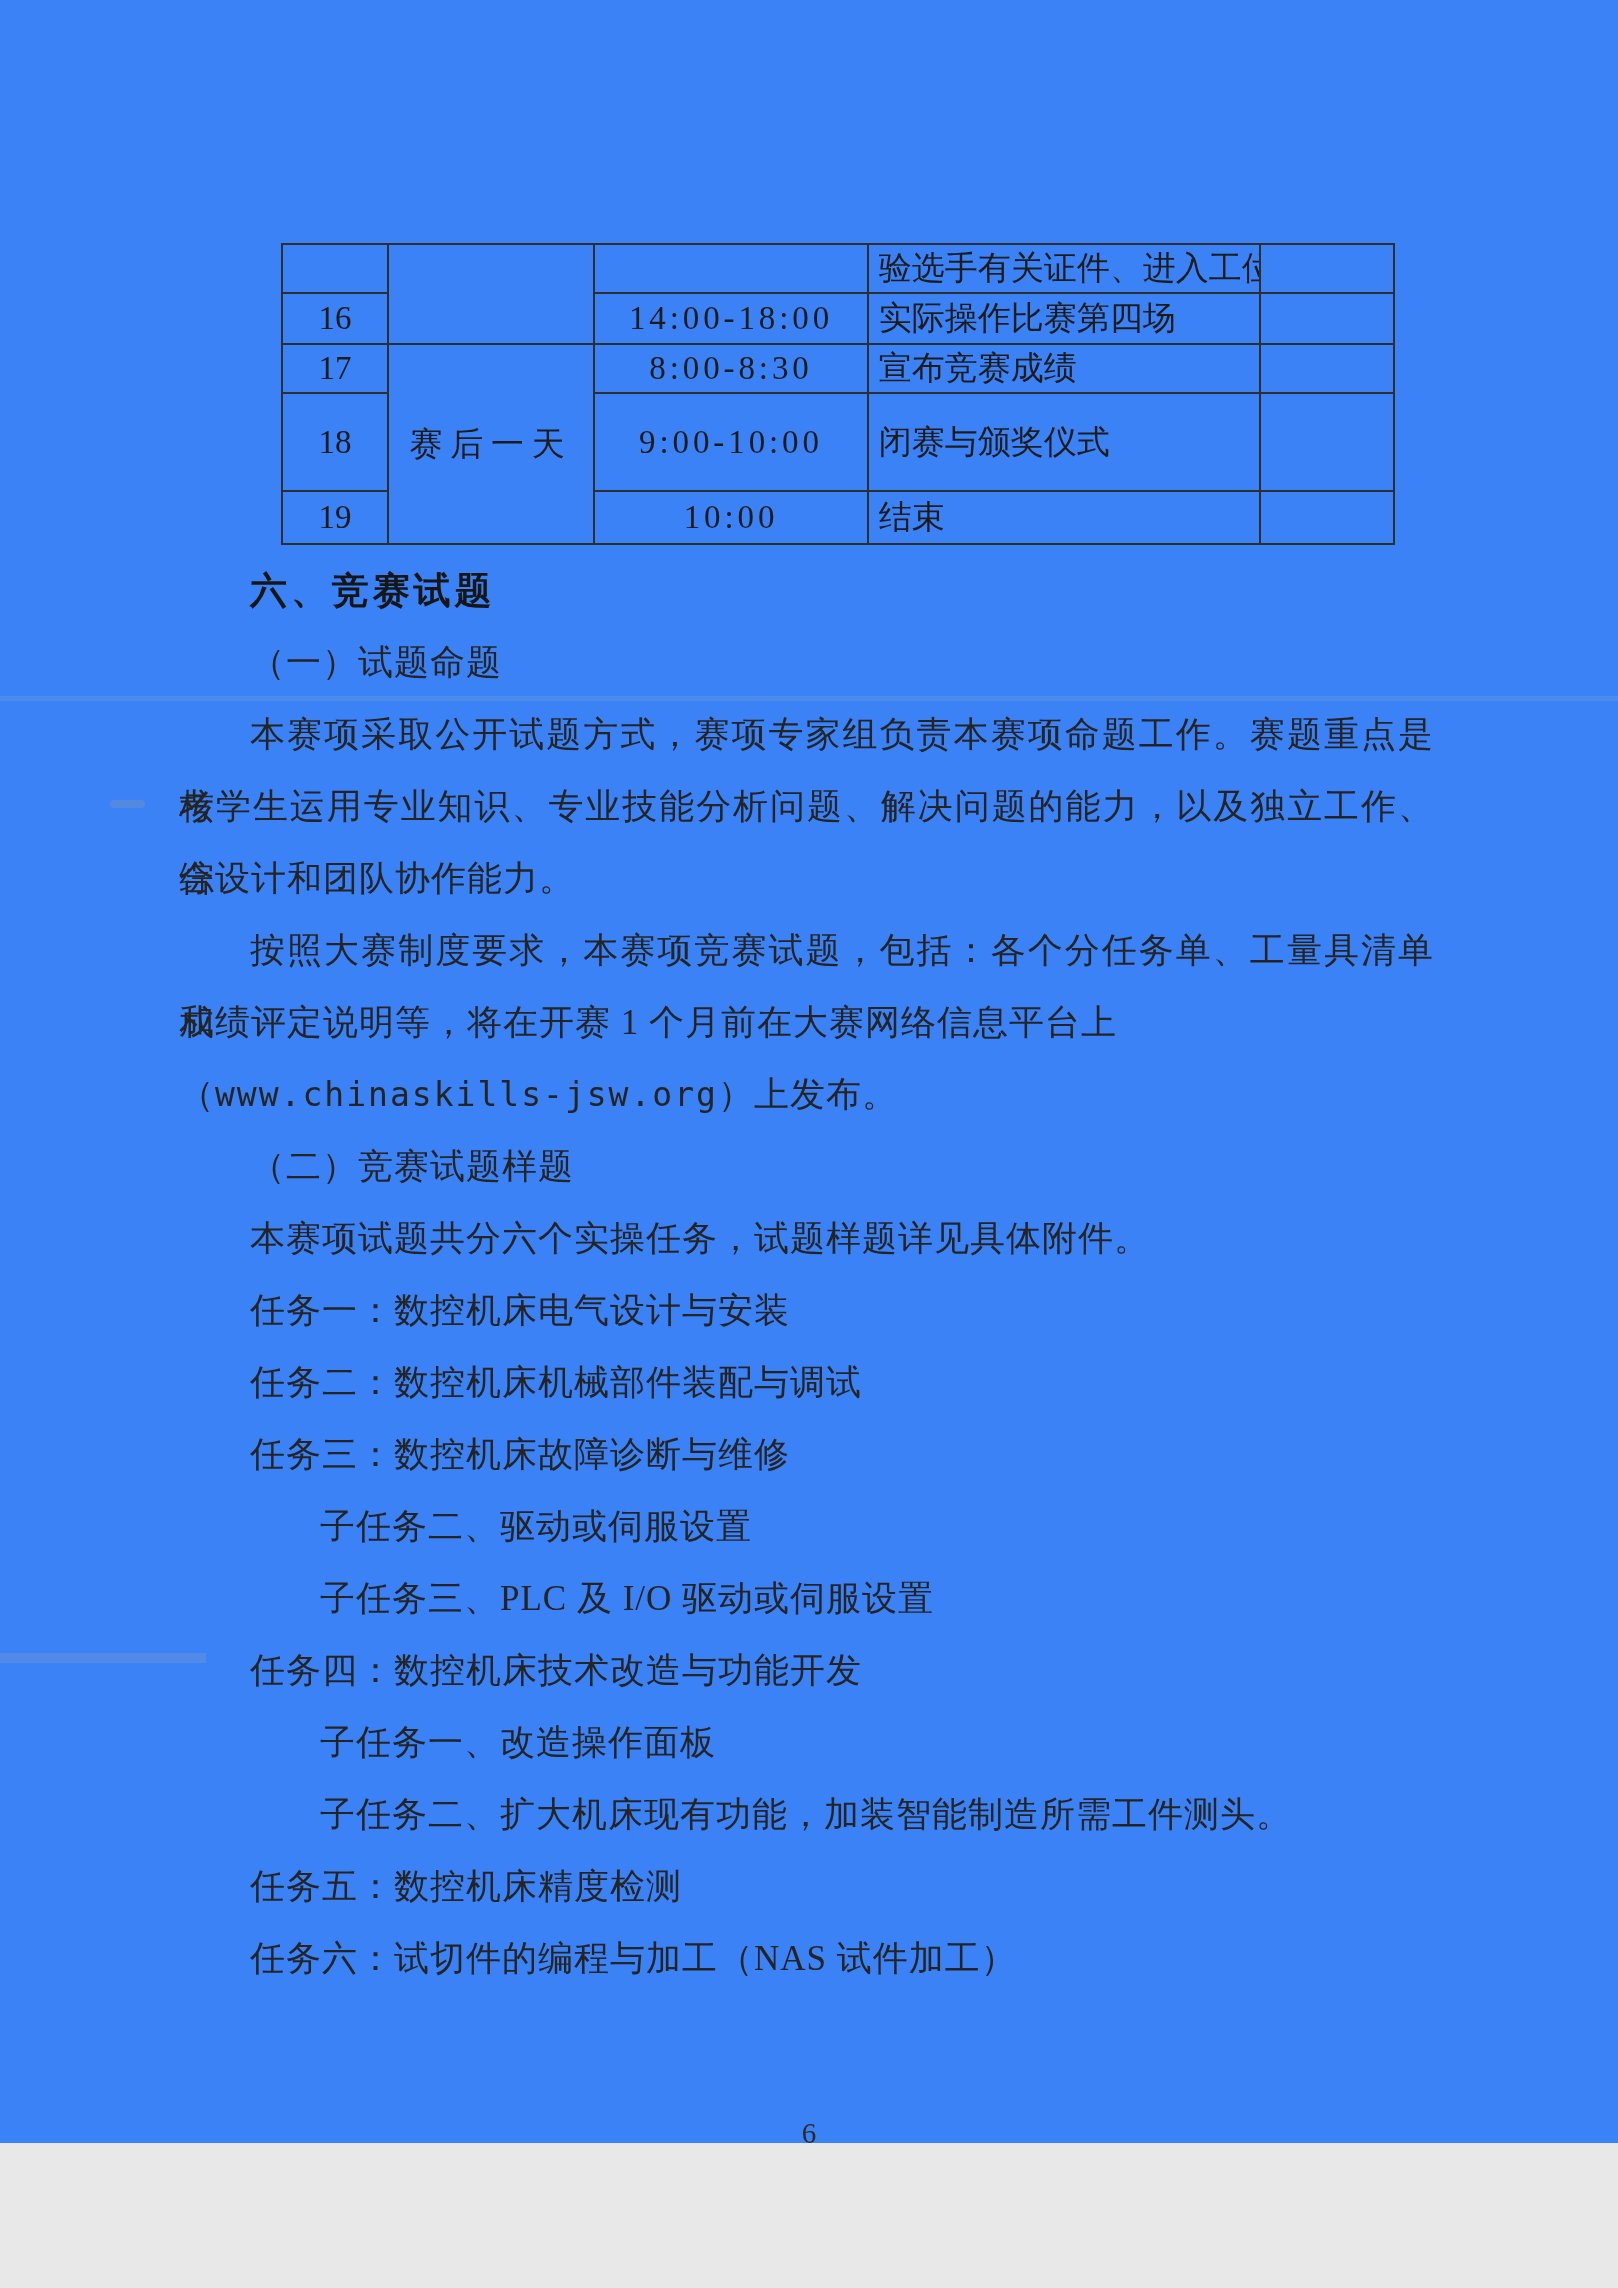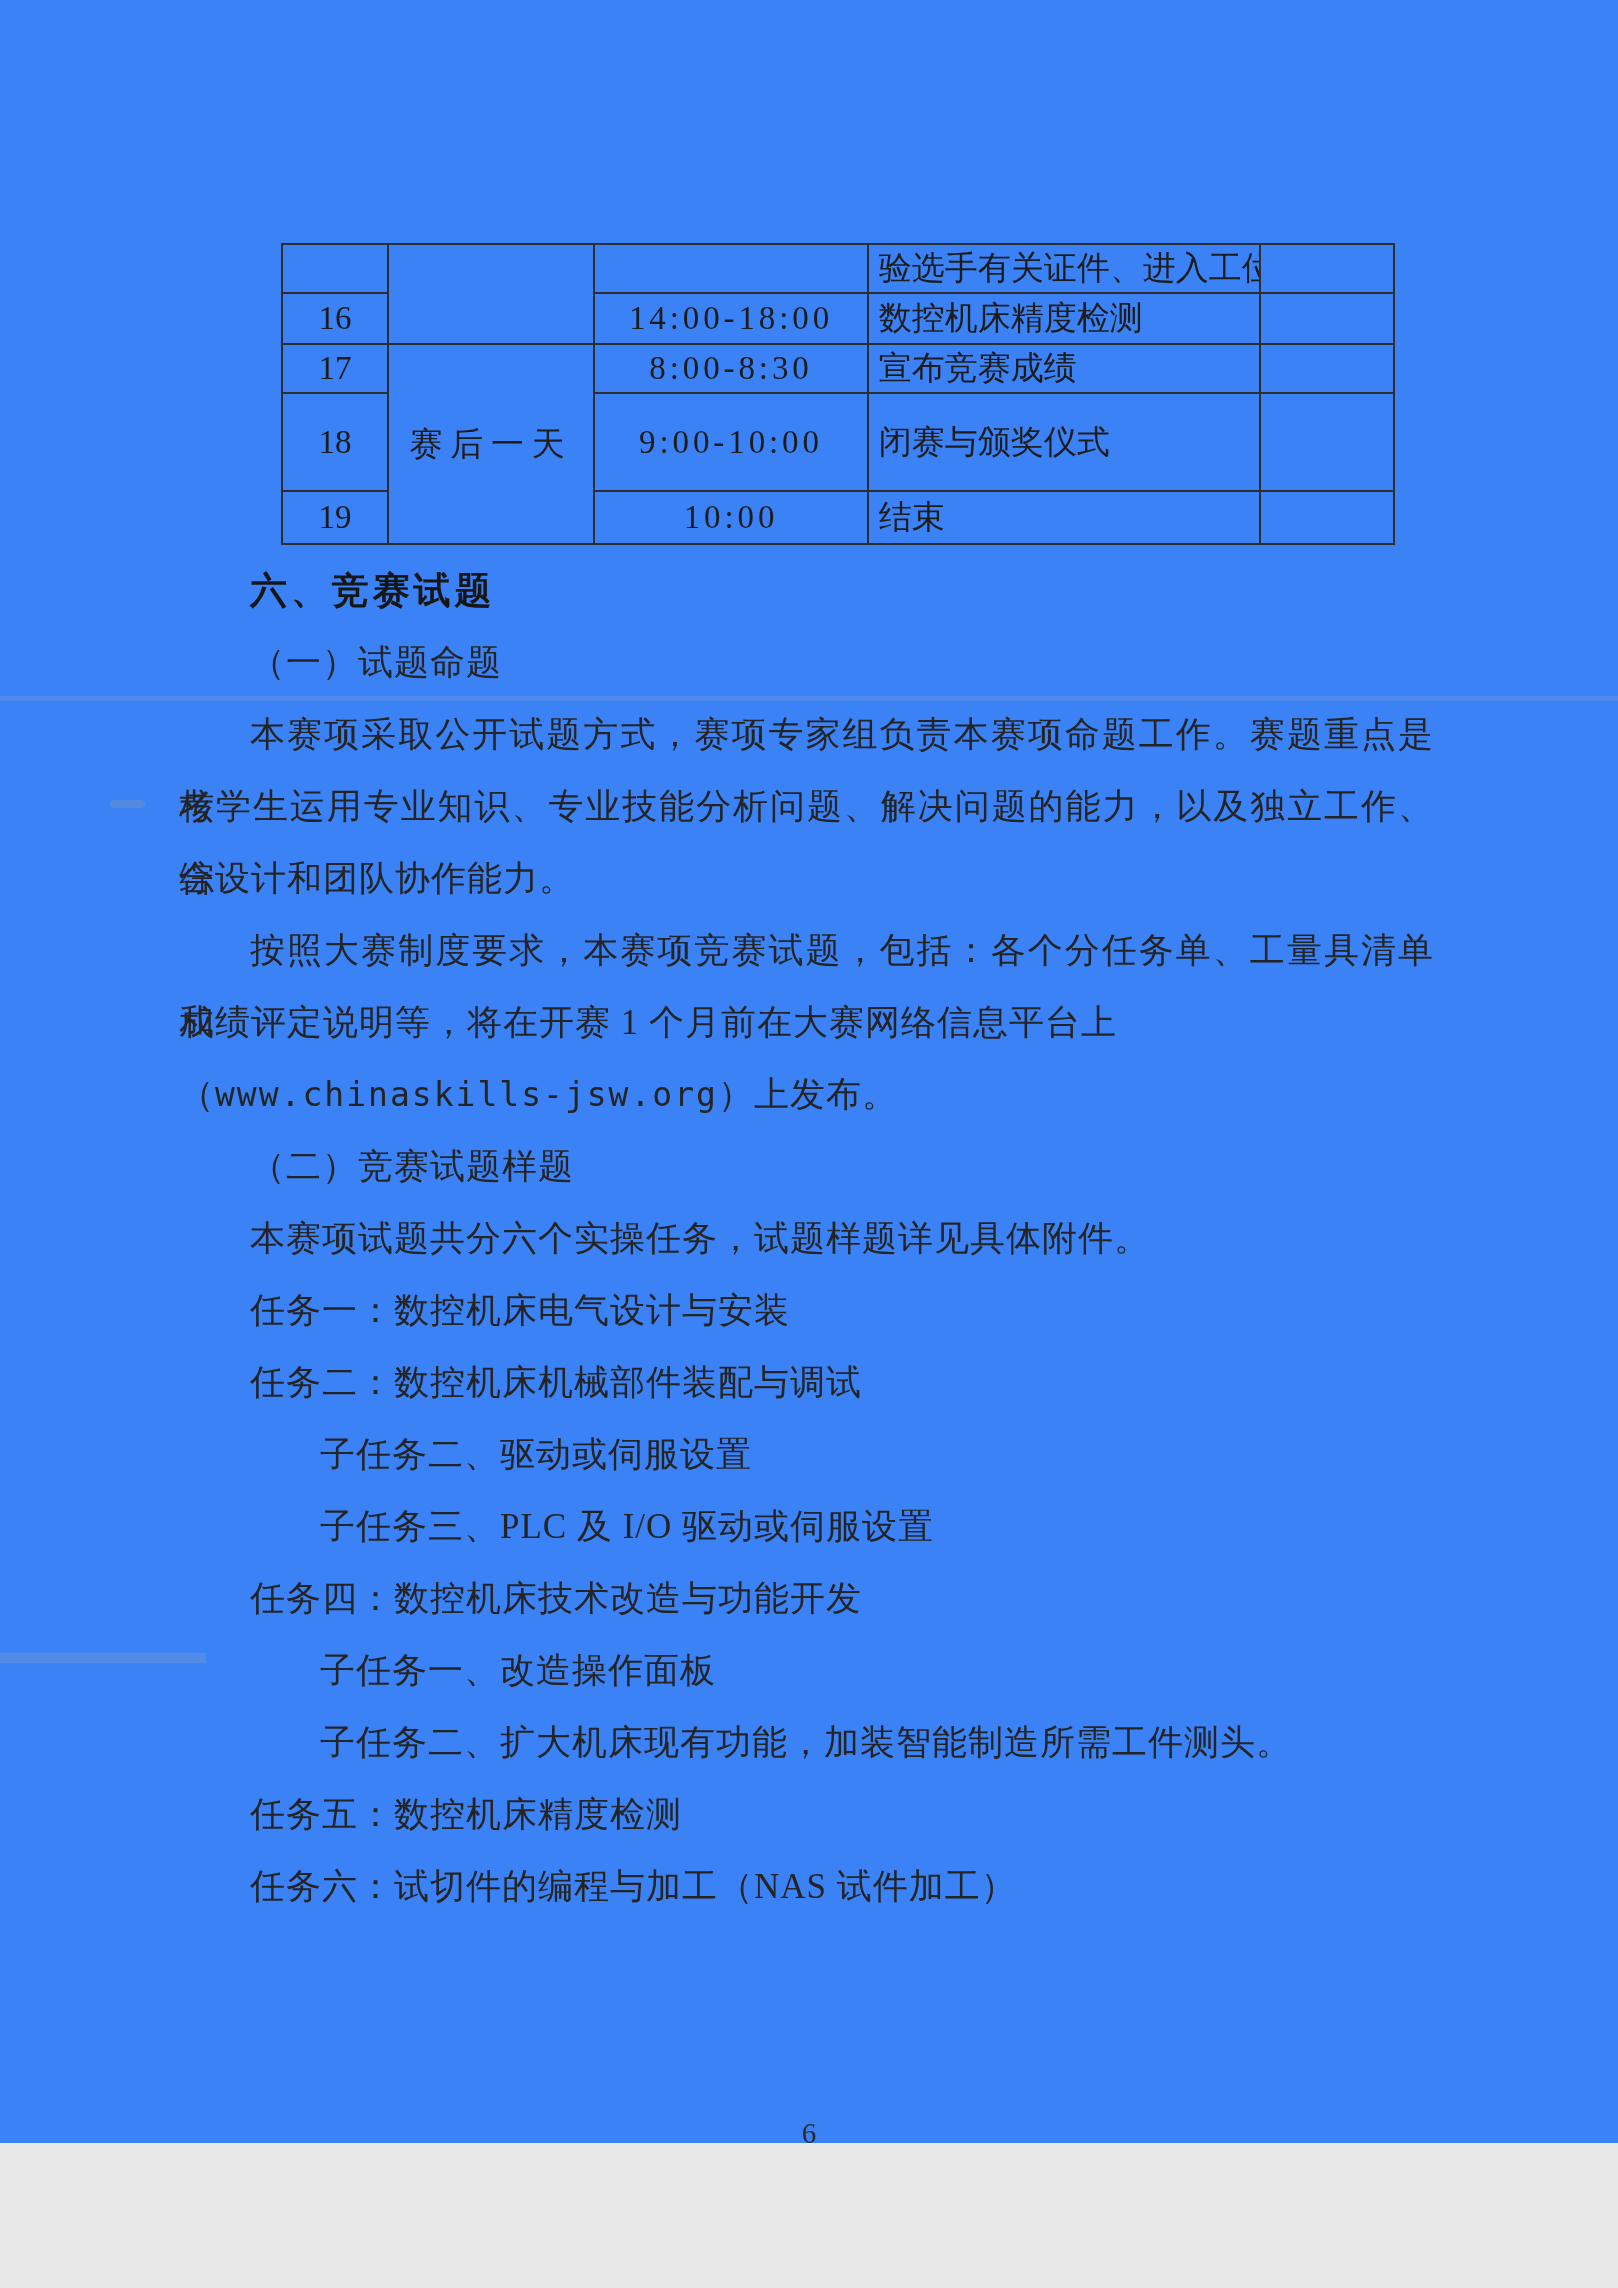--- a/index.html
+++ b/index.html
@@ -90,21 +90,21 @@
           <tr class="r0">
         <td class="c-no"></td>
         <td class="c-day" rowspan="2"></td>
         <td class="c-time"></td>
         <td class="c-act">验选手有关证件、进入工位</td>
         <td class="c-note"></td>
       </tr>
       <tr class="r1">
         <td class="c-no">16</td>
         <td class="c-time">14:00-18:00</td>
-        <td class="c-act">数控机床精度检测</td>
+        <td class="c-act">实际操作比赛第四场</td>
         <td class="c-note"></td>
       </tr>
       <tr class="r2">
         <td class="c-no">17</td>
         <td class="c-day" rowspan="3">赛后一天</td>
         <td class="c-time">8:00-8:30</td>
         <td class="c-act">宣布竞赛成绩</td>
         <td class="c-note"></td>
       </tr>
       <tr class="r3">
@@ -131,20 +131,21 @@
     <div class="line">合设计和团队协作能力。</div>
     <div class="line i2 fill">按照大赛制度要求，本赛项竞赛试题，包括：各个分任务单、工量具清单和</div>
     <div class="line">成绩评定说明等，将在开赛 1 个月前在大赛网络信息平台上</div>
     <div class="line">
       <span>（</span><span class="url">www.chinaskills-jsw.org</span><span>）上发布。</span>
     </div>
     <div class="line i2">（二）竞赛试题样题</div>
     <div class="line i2">本赛项试题共分六个实操任务，试题样题详见具体附件。</div>
     <div class="line i2">任务一：数控机床电气设计与安装</div>
     <div class="line i2">任务二：数控机床机械部件装配与调试</div>
+    <div class="line i2">任务三：数控机床故障诊断与维修</div>
     <div class="line i4">子任务二、驱动或伺服设置</div>
     <div class="line i4">子任务三、PLC 及 I/O 驱动或伺服设置</div>
     <div class="line i2">任务四：数控机床技术改造与功能开发</div>
     <div class="line i4">子任务一、改造操作面板</div>
     <div class="line i4">子任务二、扩大机床现有功能，加装智能制造所需工件测头。</div>
     <div class="line i2">任务五：数控机床精度检测</div>
     <div class="line i2">任务六：试切件的编程与加工（NAS 试件加工）</div>
   </div>
 
   <div class="page-num">6</div>

